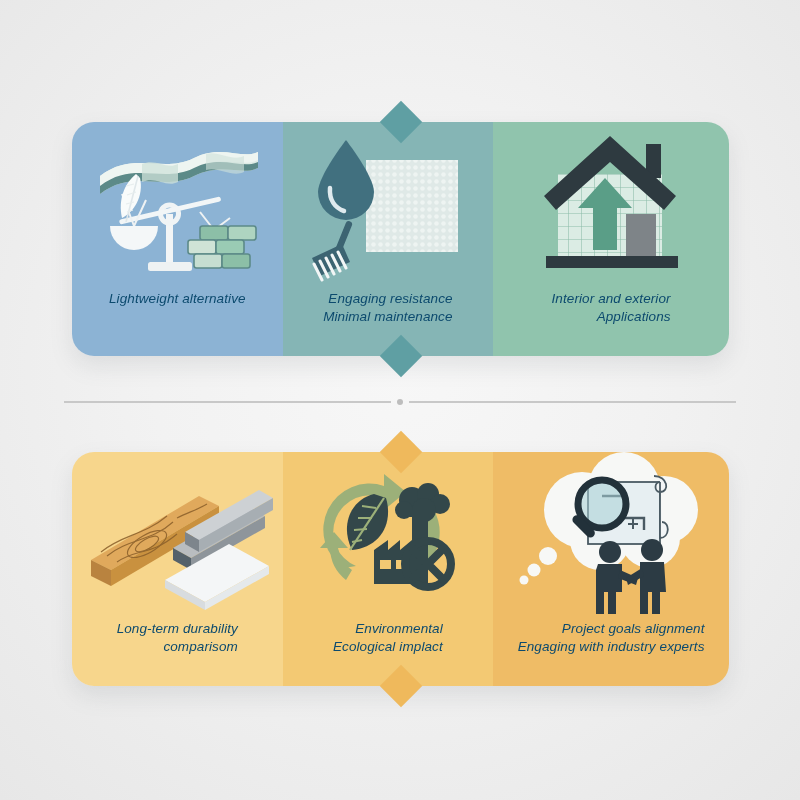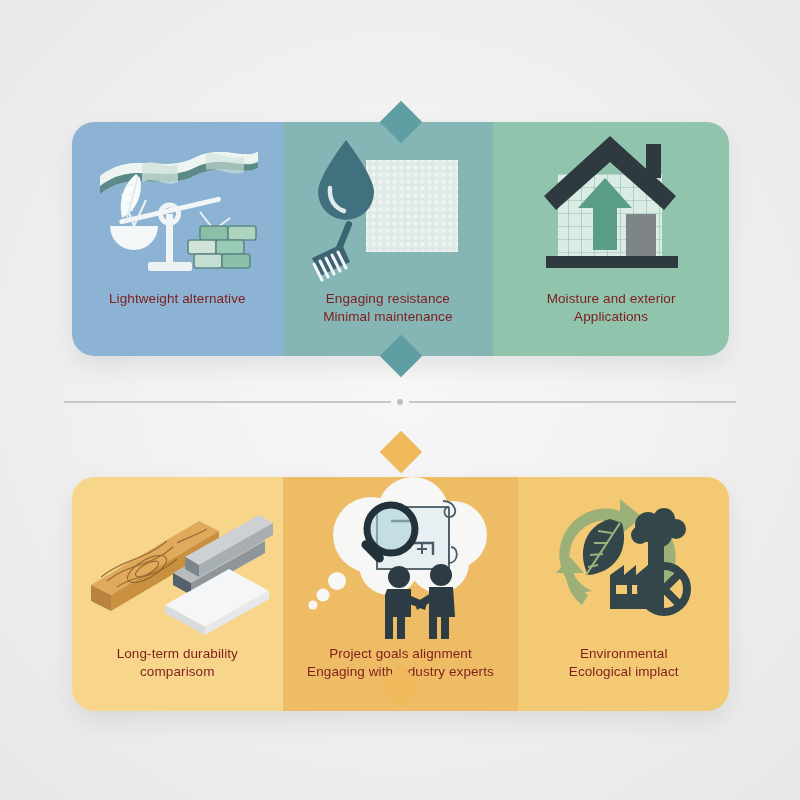--- a/index.html
+++ b/index.html
@@ -25,21 +25,21 @@
     position: absolute;
     left: 72px;
     width: 657px;
     height: 234px;
     border-radius: 22px;
     overflow: hidden;
     display: flex;
     box-shadow: 0 10px 22px rgba(120,125,130,0.16);
   }
   .card.row-top { top: 122px; }
-  .card.row-bottom { top: 477px; }
+  .card.row-bottom { top: 452px; }
 
   .panel {
     position: relative;
     flex: 1 1 0;
     display: flex;
     flex-direction: column;
     align-items: center;
     justify-content: flex-start;
   }
   .panel.wide { flex: 1.12 1 0; }
@@ -50,27 +50,28 @@
     width: 100%;
     height: 168px;
     display: flex;
     align-items: center;
     justify-content: center;
   }
   .art svg { display: block; }
 
   
   .caption {
-    color: #7f1d1d;
+    color: #0c4a6e;
     font-size: 13.5px;
     line-height: 1.30;
-    text-align: center;
+    text-align: right;
     letter-spacing: .1px;
     padding: 0 6px;
     white-space: pre-line;
+    font-style: italic;
   }
 
   
   .diamond {
     position: absolute;
     width: 30px;
     height: 30px;
     transform: rotate(45deg);
     left: 50%;
     margin-left: -15px;
@@ -196,21 +197,21 @@
 
           <path d="M94 14 L160 74 L148 88 L94 40 L40 88 L28 74 Z" fill="#2e3a40"></path>
 
           <rect x="110" y="92" width="30" height="42" fill="#7e8488"></rect>
 
           <path d="M77 128 L77 86 L62 86 L89 56 L116 86 L101 86 L101 128 Z" fill="#5a9e87"></path>
 
           <rect x="30" y="134" width="132" height="12" fill="#2e3a40"></rect>
         </svg>
       </div>
-      <div class="caption">Moisture and exterior
+      <div class="caption">Interior and exterior
 Applications</div>
     </div>
   </div>
 
   <div class="dia-wrap row-top">
     <span class="diamond top" style="background:#5f9fa3"></span>
     <span class="diamond bottom" style="background:#5f9fa3"></span>
   </div>
 
   <div class="divider">
@@ -249,20 +250,54 @@
             <path d="M122 88 L196 46 L196 58 L122 100 Z" fill="#a7aeb3"></path>
           </g>
 
           <path d="M88 128 L152 92 L192 114 L128 150 Z" fill="#f4f6f7"></path>
           <path d="M88 128 L128 150 L128 158 L88 136 Z" fill="#d8dcdf"></path>
           <path d="M128 150 L192 114 L192 122 L128 158 Z" fill="#e5e9eb"></path>
         </svg>
       </div>
       <div class="caption">Long-term durability
 comparisom</div>
+    </div>
+
+    <div class="panel" style="background:#f3c973">
+      <div class="art">
+        <svg width="175" height="168" viewBox="0 0 175 168">
+
+          <path d="M44 116 A46 46 0 0 1 84 34 L84 22 L106 40 L84 58 L84 46 A34 34 0 0 0 56 114 Z" fill="#9cb079"></path>
+          <path d="M130 52 A46 46 0 0 1 120 118 L128 126 L100 132 L106 104 L112 112 A34 34 0 0 0 120 62 Z" fill="#9cb079"></path>
+          <path d="M48 96 L34 80 L20 96 L30 96 A42 42 0 0 0 46 128 L52 118 A32 32 0 0 1 38 96 Z" fill="#9cb079"></path>
+
+          <path d="M74 42 C50 48, 40 74, 52 98 C78 96, 94 74, 86 46 Z" fill="#33474a"></path>
+          <path d="M84 46 L50 98" stroke="#9cb079" stroke-width="2.2" fill="none"></path>
+          <path d="M76 56 L62 54 M72 66 L58 66 M67 77 L54 78 M62 88 L52 90" stroke="#9cb079" stroke-width="1.8"></path>
+
+          <g fill="#33474a">
+            <circle cx="112" cy="48" r="13"></circle>
+            <circle cx="128" cy="42" r="11"></circle>
+            <circle cx="140" cy="52" r="10"></circle>
+            <circle cx="124" cy="58" r="12"></circle>
+            <circle cx="104" cy="58" r="9"></circle>
+          </g>
+
+          <path d="M74 132 L74 98 L88 88 L88 98 L100 88 L100 98 L112 88 L112 132 Z" fill="#33474a"></path>
+          <rect x="112" y="62" width="16" height="70" fill="#33474a"></rect>
+          <rect x="110" y="58" width="20" height="7" fill="#33474a"></rect>
+          <rect x="80" y="108" width="11" height="9" fill="#f3c973"></rect>
+          <rect x="96" y="108" width="11" height="9" fill="#f3c973"></rect>
+
+          <circle cx="128" cy="112" r="23" fill="none" stroke="#33474a" stroke-width="8"></circle>
+          <path d="M112 96 L144 128 M144 96 L112 128" stroke="#33474a" stroke-width="8"></path>
+        </svg>
+      </div>
+      <div class="caption">Environmental
+Ecological implact</div>
     </div>
 
     <div class="panel wide" style="background:#efbc66">
       <div class="art">
         <svg width="215" height="168" viewBox="0 0 215 168">
 
           <g fill="#f7f8f6">
             <circle cx="78" cy="58" r="38"></circle>
             <circle cx="120" cy="36" r="36"></circle>
             <circle cx="160" cy="58" r="34"></circle>
@@ -291,54 +326,20 @@
             <path d="M116 118 L134 126 L132 133 L114 126 Z"></path>
             <circle cx="148" cy="98" r="11"></circle>
             <path d="M136 110 L160 110 L162 140 L156 140 L156 162 L148 162 L148 140 L144 140 L144 162 L136 162 Z"></path>
             <path d="M138 116 L122 126 L124 133 L140 124 Z"></path>
           </g>
         </svg>
       </div>
       <div class="caption">Project goals alignment
 Engaging with industry experts</div>
     </div>
-
-    <div class="panel" style="background:#f3c973">
-      <div class="art">
-        <svg width="175" height="168" viewBox="0 0 175 168">
-
-          <path d="M44 116 A46 46 0 0 1 84 34 L84 22 L106 40 L84 58 L84 46 A34 34 0 0 0 56 114 Z" fill="#9cb079"></path>
-          <path d="M130 52 A46 46 0 0 1 120 118 L128 126 L100 132 L106 104 L112 112 A34 34 0 0 0 120 62 Z" fill="#9cb079"></path>
-          <path d="M48 96 L34 80 L20 96 L30 96 A42 42 0 0 0 46 128 L52 118 A32 32 0 0 1 38 96 Z" fill="#9cb079"></path>
-
-          <path d="M74 42 C50 48, 40 74, 52 98 C78 96, 94 74, 86 46 Z" fill="#33474a"></path>
-          <path d="M84 46 L50 98" stroke="#9cb079" stroke-width="2.2" fill="none"></path>
-          <path d="M76 56 L62 54 M72 66 L58 66 M67 77 L54 78 M62 88 L52 90" stroke="#9cb079" stroke-width="1.8"></path>
-
-          <g fill="#33474a">
-            <circle cx="112" cy="48" r="13"></circle>
-            <circle cx="128" cy="42" r="11"></circle>
-            <circle cx="140" cy="52" r="10"></circle>
-            <circle cx="124" cy="58" r="12"></circle>
-            <circle cx="104" cy="58" r="9"></circle>
-          </g>
-
-          <path d="M74 132 L74 98 L88 88 L88 98 L100 88 L100 98 L112 88 L112 132 Z" fill="#33474a"></path>
-          <rect x="112" y="62" width="16" height="70" fill="#33474a"></rect>
-          <rect x="110" y="58" width="20" height="7" fill="#33474a"></rect>
-          <rect x="80" y="108" width="11" height="9" fill="#f3c973"></rect>
-          <rect x="96" y="108" width="11" height="9" fill="#f3c973"></rect>
-
-          <circle cx="128" cy="112" r="23" fill="none" stroke="#33474a" stroke-width="8"></circle>
-          <path d="M112 96 L144 128 M144 96 L112 128" stroke="#33474a" stroke-width="8"></path>
-        </svg>
-      </div>
-      <div class="caption">Environmental
-Ecological implact</div>
-    </div>
   </div>
 
   <div class="dia-wrap row-bottom">
     <span class="diamond top" style="background:#efb95c"></span>
     <span class="diamond bottom" style="background:#efb95c"></span>
   </div>
 
 </div>
 
 </body></html>

